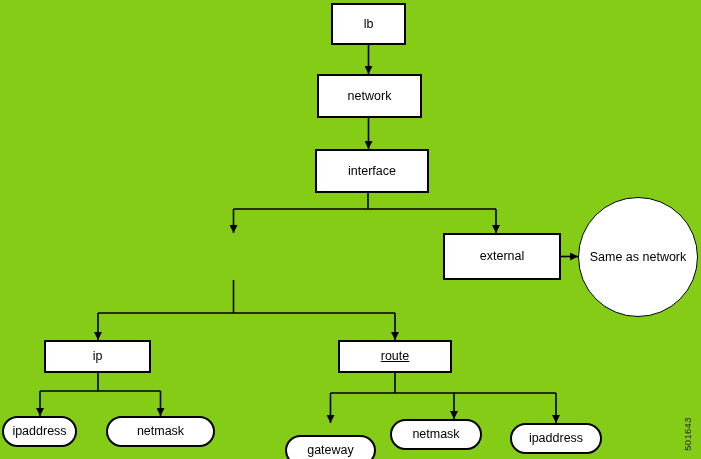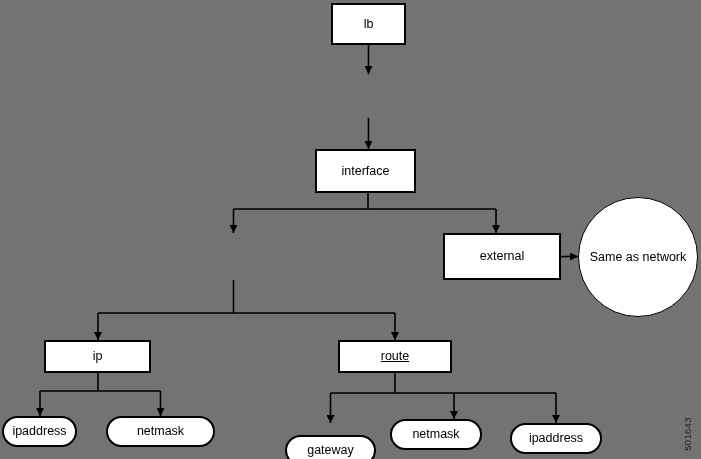--- a/index.html
+++ b/index.html
@@ -4,21 +4,21 @@
 <style>
   html, body {
     margin: 0;
     padding: 0;
     background: #ffffff;
   }
   #canvas {
     position: relative;
     width: 701px;
     height: 459px;
-    background: #737373;
+    background: #84cc16;
     font-family: "Liberation Sans", "DejaVu Sans", sans-serif;
     color: #000000;
     overflow: hidden;
   }
   #wires {
     position: absolute;
     left: 0;
     top: 0;
     width: 701px;
     height: 459px;
@@ -38,21 +38,21 @@
   .rect { border-radius: 0; }
   .pill { border-radius: 16px; }
   .circle {
     border-radius: 50%;
     border-width: 1.5px;
     text-align: center;
   }
   
   #n-lb        { left: 331px; top:   3px; width:  75px; height: 42px; }
   #n-network   { left: 317px; top:  74px; width: 105px; height: 44px; }
-  #n-interface { left: 315px; top: 149px; width: 101px; height: 44px; }
+  #n-interface { left: 315px; top: 149px; width: 114px; height: 44px; }
   #n-internal  { left: 180px; top: 233px; width: 107px; height: 47px; }
   #n-external  { left: 443px; top: 233px; width: 118px; height: 47px; }
   #n-same      { left: 578px; top: 197px; width: 120px; height: 120px; }
   #n-ip        { left:  44px; top: 340px; width: 107px; height: 33px; }
   #n-route     { left: 338px; top: 340px; width: 114px; height: 33px; text-decoration: underline; }
   #n-ipaddr-l  { left:   2px; top: 416px; width:  75px; height: 31px; }
   #n-netmask-l { left: 106px; top: 416px; width: 109px; height: 31px; }
   #n-gateway   { left: 285px; top: 435px; width:  91px; height: 31px; }
   #n-netmask-r { left: 390px; top: 419px; width:  92px; height: 31px; }
   #n-ipaddr-r  { left: 510px; top: 423px; width:  92px; height: 31px; }
@@ -99,20 +99,21 @@
     <path class="wire" d="M 395 373 V 393 M 330.5 393 H 556"></path>
     <line class="wire" x1="330.5" y1="393" x2="330.5" y2="423" marker-end="url(#arrow)"></line>
     <line class="wire" x1="454" y1="393" x2="454" y2="419" marker-end="url(#arrow)"></line>
     <line class="wire" x1="556" y1="393" x2="556" y2="423" marker-end="url(#arrow)"></line>
 
     <line class="wire" x1="549" y1="256.5" x2="578" y2="256.5" marker-end="url(#arrow)"></line>
   </svg>
 
   <div id="n-lb" class="node rect">lb</div>
 
+  <div id="n-network" class="node rect">network</div>
 
   <div id="n-interface" class="node rect">interface</div>
 
 
   <div id="n-external" class="node rect">external</div>
 
   <div id="n-same" class="node circle">Same as network</div>
 
   <div id="n-ip" class="node rect">ip</div>
 

